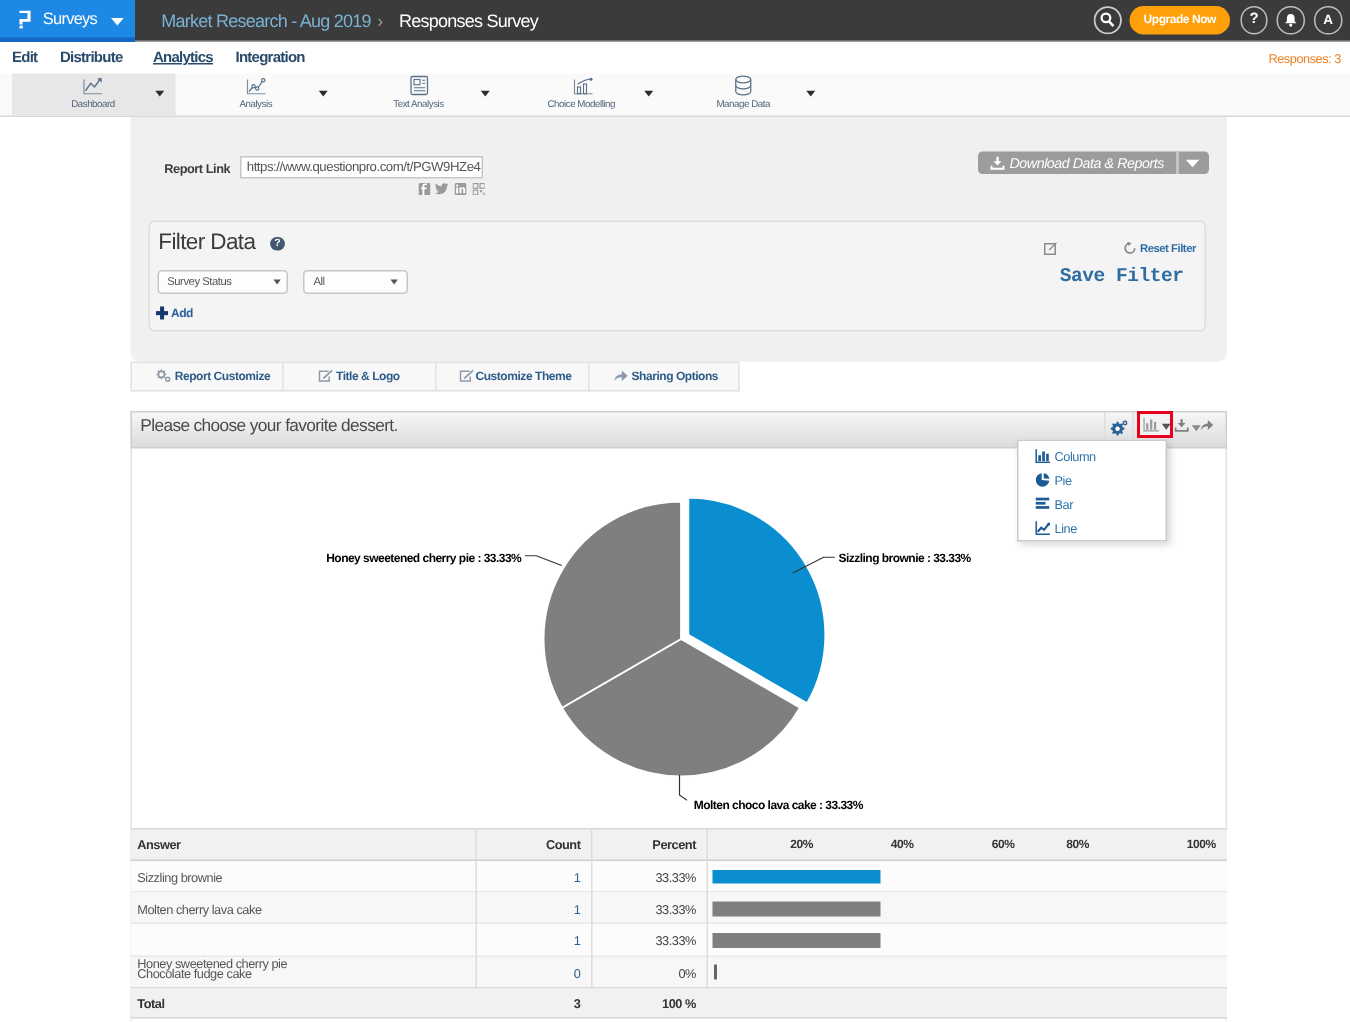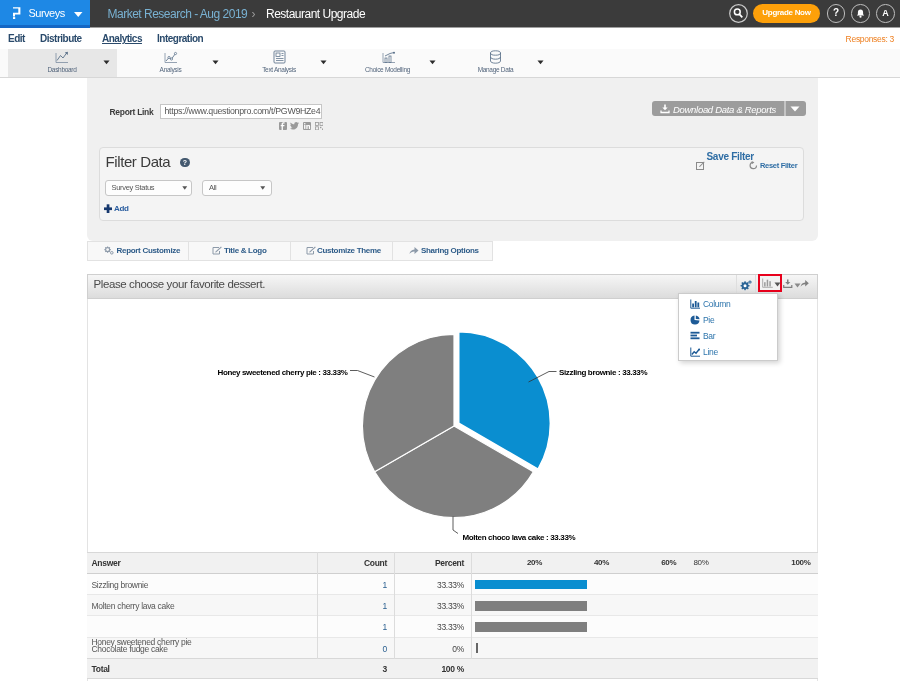--- a/index.html
+++ b/index.html
@@ -15,21 +15,21 @@
 <svg class="abs" style="left:10px;top:5px;" width="16" height="18" viewBox="0 0 16 18">
   <path fill="#fff" fill-rule="evenodd" d="M3,2.2 H10.4 V9.5 H5 V11.4 H3 Z M3,3.6 H8.3 V7.7 H3 Z"></path>
   <rect x="3" y="12.1" width="2.2" height="1.9" fill="#fff"></rect>
 </svg>
 <div class="abs" style="left:28.5px;top:7px;color:#fff;font-size:11px;line-height:13px;letter-spacing:-0.5px;">Surveys</div>
 <svg class="abs" style="left:73px;top:10.5px;" width="11" height="7">
     <path d="M1,1 L9.5,1 L5.25,6 Z" fill="#fff"></path>
   </svg>
 <div class="abs" style="left:107.5px;top:7px;font-size:12px;line-height:14px;color:#79b2d3;letter-spacing:-0.5px;">Market Research - Aug 2019</div>
 <div class="abs" style="left:251.5px;top:6.5px;font-size:12px;color:#9a9a9a;">›</div>
-<div class="abs" style="left:266px;top:7px;font-size:12px;line-height:14px;color:#fff;letter-spacing:-0.5px;">Restaurant Upgrade</div>
+<div class="abs" style="left:266px;top:7px;font-size:12px;line-height:14px;color:#fff;letter-spacing:-0.5px;">Responses Survey</div>
 
 <svg class="abs" style="left:728.5px;top:4px;" width="19" height="19" viewBox="0 0 19 19">
   <circle cx="9.5" cy="9.5" r="8.8" fill="none" stroke="#cccccc" stroke-width="1.2"></circle>
   <circle cx="8.3" cy="7.9" r="2.9" fill="none" stroke="#fff" stroke-width="1.5"></circle>
   <path d="M10.5,10.4 L13.3,13.4" stroke="#fff" stroke-width="1.7"></path>
 </svg>
 <div class="abs" style="left:753px;top:4px;width:67px;height:18.5px;background:#fda00a;border-radius:9.5px;color:#fff;font-size:8px;font-weight:bold;text-align:center;line-height:18.5px;">Upgrade Now</div>
 <div class="abs" style="left:826.7px;top:4px;width:18.5px;height:18.5px;border:1.2px solid #bdbdbd;border-radius:50%;color:#fff;font-weight:bold;font-size:10px;text-align:center;line-height:16.5px;">?</div>
 <div class="abs" style="left:851px;top:4px;width:18.5px;height:18.5px;border:1.2px solid #bdbdbd;border-radius:50%;"></div>
 <svg class="abs" style="left:856px;top:9px;" width="9" height="9" viewBox="0 0 9 9">
@@ -139,21 +139,21 @@
     <path d="M0.5,0.5 L9.5,0.5 L5,5.5 Z" fill="#fff"></path>
   </svg>
 
 <div class="abs" style="left:99px;top:147px;width:705px;height:73.5px;background:#f4f4f4;border:1px solid #dcdcdc;border-radius:4px;"></div>
 <div class="abs" style="left:105.5px;top:152.5px;font-size:15px;font-weight:normal;color:#3b3b3b;letter-spacing:-0.4px;">Filter Data</div>
 <div class="abs" style="left:180px;top:157.5px;width:9.5px;height:9.5px;background:#44596f;border-radius:50%;color:#fff;font-size:7px;font-weight:bold;text-align:center;line-height:9.5px;">?</div>
 <svg class="abs" style="left:696px;top:160.5px;" width="9" height="9" viewBox="0 0 9 9">
   <rect x="0.5" y="1.5" width="7" height="7" fill="none" stroke="#8a8a8a" stroke-width="1"></rect>
   <path d="M3,5.5 L8,0.5 L8.6,1.2 L3.8,6 Z" fill="#8a8a8a"></path>
 </svg>
-<div class="abs" style="left:706.5px;top:151px;font-size:10px;font-weight:bold;color:#2e6da4;">Save Filter</div>
+<div class="abs" style="left:706.5px;top:176px;font-size:13px;font-weight:bold;color:#2e6da4;font-family:Liberation Mono, monospace;">Save Filter</div>
 <svg class="abs" style="left:749px;top:160.5px;" width="9" height="9" viewBox="0 0 9 9">
   <path d="M7.5,4.5 A3.2,3.2 0 1 1 4.3,1.3" fill="none" stroke="#8a8a8a" stroke-width="1.2"></path>
   <path d="M2.6,0 L5.4,1.4 L3,3 Z" fill="#8a8a8a"></path>
 </svg>
 <div class="abs" style="left:760px;top:160.5px;font-size:7.5px;font-weight:bold;color:#2e6da4;">Reset Filter</div>
 <div class="abs" style="left:104.5px;top:180px;width:87px;height:15.5px;background:#fdfdfd;border:1px solid #c6c6c6;border-radius:3px;font-size:7.5px;color:#555;line-height:14px;padding-left:6px;">Survey Status</div>
 <svg class="abs" style="left:182px;top:186px;" width="5.5" height="4">
     <path d="M0.3,0.3 L5.2,0.3 L2.75,3.7 Z" fill="#555"></path>
   </svg>
 <div class="abs" style="left:202px;top:180px;width:69.5px;height:15.5px;background:#fdfdfd;border:1px solid #c6c6c6;border-radius:3px;font-size:7.5px;color:#555;line-height:14px;padding-left:6px;">All</div>
@@ -247,21 +247,21 @@
   <text x="375.5" y="240.5" font-family="Liberation Sans, sans-serif" font-size="8px" font-weight="bold" letter-spacing="-0.35" fill="#000">Molten choco lava cake : 33.33%</text>
 </svg>
 
 <div class="abs" style="left:86.5px;top:552px;width:731px;height:22px;background:#f1f1f1;border-top:1px solid #d8d8d8;border-bottom:1px solid #cfcfcf;"></div>
 <div class="abs" style="left:91.5px;top:558px;font-size:8.5px;font-weight:bold;color:#333;">Answer</div>
 <div class="abs" style="left:287px;top:558px;width:100px;text-align:right;font-size:8.5px;font-weight:bold;color:#333;">Count</div>
 <div class="abs" style="left:364px;top:558px;width:100px;text-align:right;font-size:8.5px;font-weight:bold;color:#333;">Percent</div>
 <div class="abs" style="left:492px;top:558px;width:50px;text-align:right;font-size:8px;font-weight:bold;color:#333;">20%</div>
 <div class="abs" style="left:559px;top:558px;width:50px;text-align:right;font-size:8px;font-weight:bold;color:#333;">40%</div>
 <div class="abs" style="left:626.3px;top:558px;width:50px;text-align:right;font-size:8px;font-weight:bold;color:#333;">60%</div>
-<div class="abs" style="left:693.4px;top:558px;width:50px;text-align:left;font-size:8px;font-weight:normal;color:#333;">80%</div>
+<div class="abs" style="left:693.4px;top:558px;width:50px;text-align:center;font-size:8px;font-weight:bold;color:#333;">80%</div>
 <div class="abs" style="left:760.5px;top:558px;width:50px;text-align:right;font-size:8px;font-weight:bold;color:#333;">100%</div>
 
 <div class="abs" style="left:86.5px;top:574px;width:731px;height:21.2px;background:#fcfcfc;border-bottom:1px solid #e8e8e8;"></div>
 <div class="abs" style="left:86.5px;top:595.2px;width:731px;height:21.2px;background:#f7f7f7;border-bottom:1px solid #e8e8e8;"></div>
 <div class="abs" style="left:86.5px;top:616.4px;width:731px;height:21.2px;background:#fcfcfc;border-bottom:1px solid #e8e8e8;"></div>
 <div class="abs" style="left:86.5px;top:637.6px;width:731px;height:21.2px;background:#f7f7f7;border-bottom:1px solid #d8d8d8;"></div>
 <div class="abs" style="left:86.5px;top:658.8px;width:731px;height:20.7px;background:#f1f1f1;border-bottom:1px solid #d8d8d8;"></div>
 
 <div class="abs" style="left:91.5px;top:580px;font-size:8.5px;color:#555;">Sizzling brownie</div>
 <div class="abs" style="left:287px;top:580px;width:100px;text-align:right;font-size:8.5px;color:#2a5f8f;">1</div>

